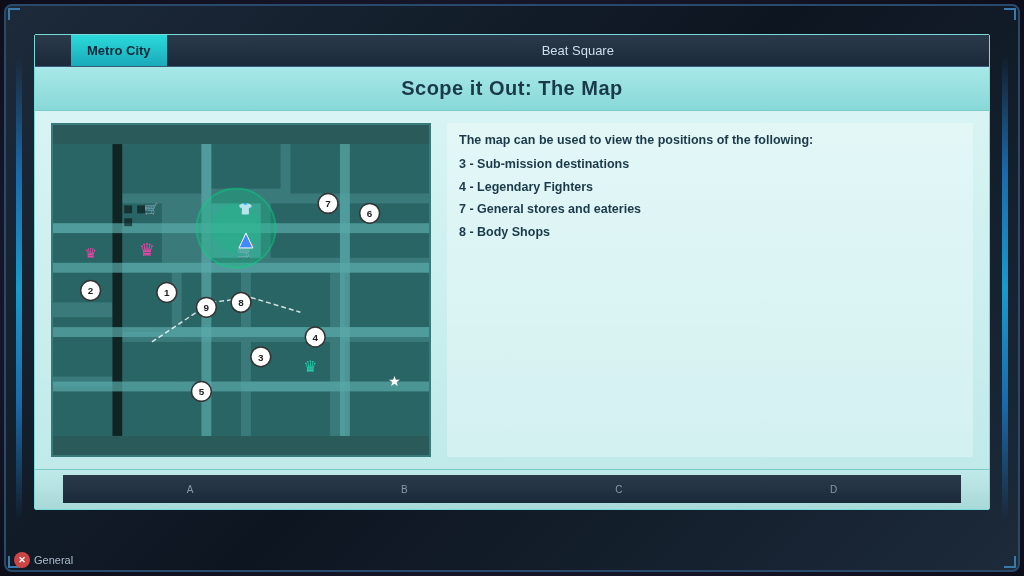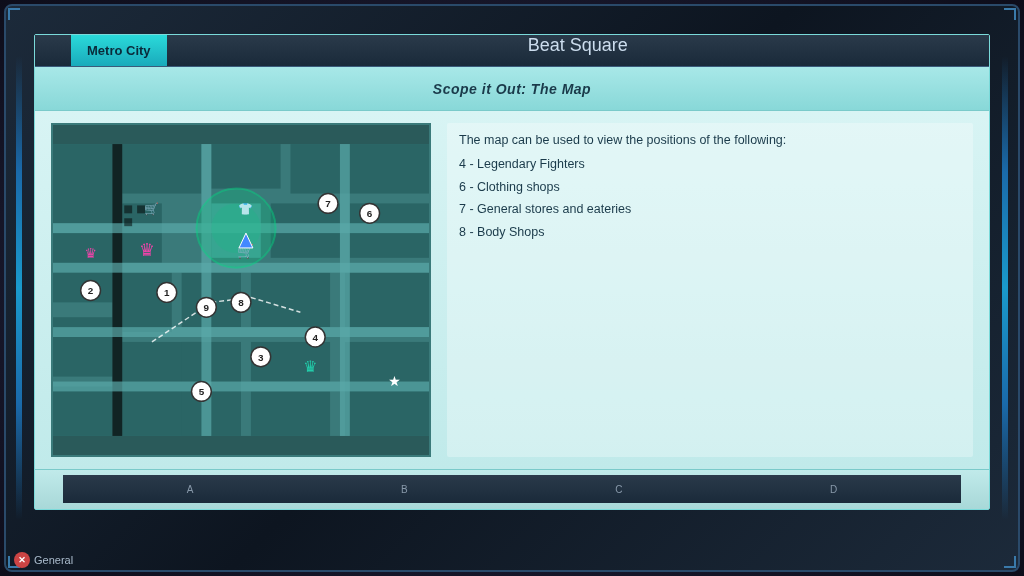--- a/index.html
+++ b/index.html
@@ -65,61 +65,61 @@
     
     .top-bar {
       position: absolute;
       top: 0;
       left: 0;
       right: 0;
       height: 32px;
       background: linear-gradient(180deg, #2a3a4a 0%, #1a2a3a 100%);
       border-bottom: 1px solid #3a5a7a;
       display: flex;
+      align-items: center;
       padding-left: 36px;
     }
 
     .location-tab {
       background: linear-gradient(180deg, #2adada 0%, #1aaabb 100%);
       height: 100%;
       padding: 0 16px;
       display: flex;
       align-items: center;
       color: #0a2a3a;
       font-size: 13px;
       font-weight: bold;
     }
 
     .sublocation-tab {
       margin-left: auto;
       margin-right: auto;
       color: #ccddee;
-      font-size: 18px;
+      font-size: 13px;
     }
 
     
     .title-area {
       position: absolute;
       top: 32px;
       left: 0;
       right: 0;
       height: 44px;
       background: linear-gradient(180deg, #a8e8e8 0%, #88d8d8 100%);
       display: flex;
       align-items: center;
       justify-content: center;
       border-bottom: 1px solid #7acaca;
     }
 
     .page-title {
-      font-size: 14px;
+      font-size: 20px;
       color: #1a3a4a;
       font-weight: bold;
       letter-spacing: 0.5px;
-      font-style: italic;
     }
 
     
     .content-area {
       position: absolute;
       top: 76px;
       left: 0;
       right: 0;
       bottom: 40px;
       display: flex;
@@ -143,20 +143,21 @@
       width: 100%;
       height: 100%;
     }
 
     
     .info-panel {
       flex: 1;
       background: rgba(255,255,255,0.3);
       padding: 10px 12px;
       border-radius: 2px;
+      font-weight: bold;
     }
 
     .info-intro {
       margin-bottom: 6px;
       font-size: 12.5px;
       color: #1a3a4a;
     }
 
     .info-item {
       font-size: 12.5px;
@@ -378,22 +379,22 @@
           <rect x="72" y="62" width="8" height="8" fill="#5aааaa" opacity="0.5"></rect>
           <rect x="85" y="62" width="8" height="8" fill="#5aааaa" opacity="0.5"></rect>
           <rect x="72" y="75" width="8" height="8" fill="#5aааaa" opacity="0.5"></rect>
 
         </svg>
       </div>
 
       <div class="info-panel">
         <p class="info-intro">The map can be used to view the positions of the following:</p>
         <div>
+          <p class="info-item">3 - Sub-mission destinations</p>
           <p class="info-item">4 - Legendary Fighters</p>
-          <p class="info-item">6 - Clothing shops</p>
           <p class="info-item">7 - General stores and eateries</p>
           <p class="info-item">8 - Body Shops</p>
         </div>
       </div>
 
     </div>
 
     <div class="pagination-bar">
       <span class="page-arrow">◄</span>
       <span class="page-indicator">1</span>

